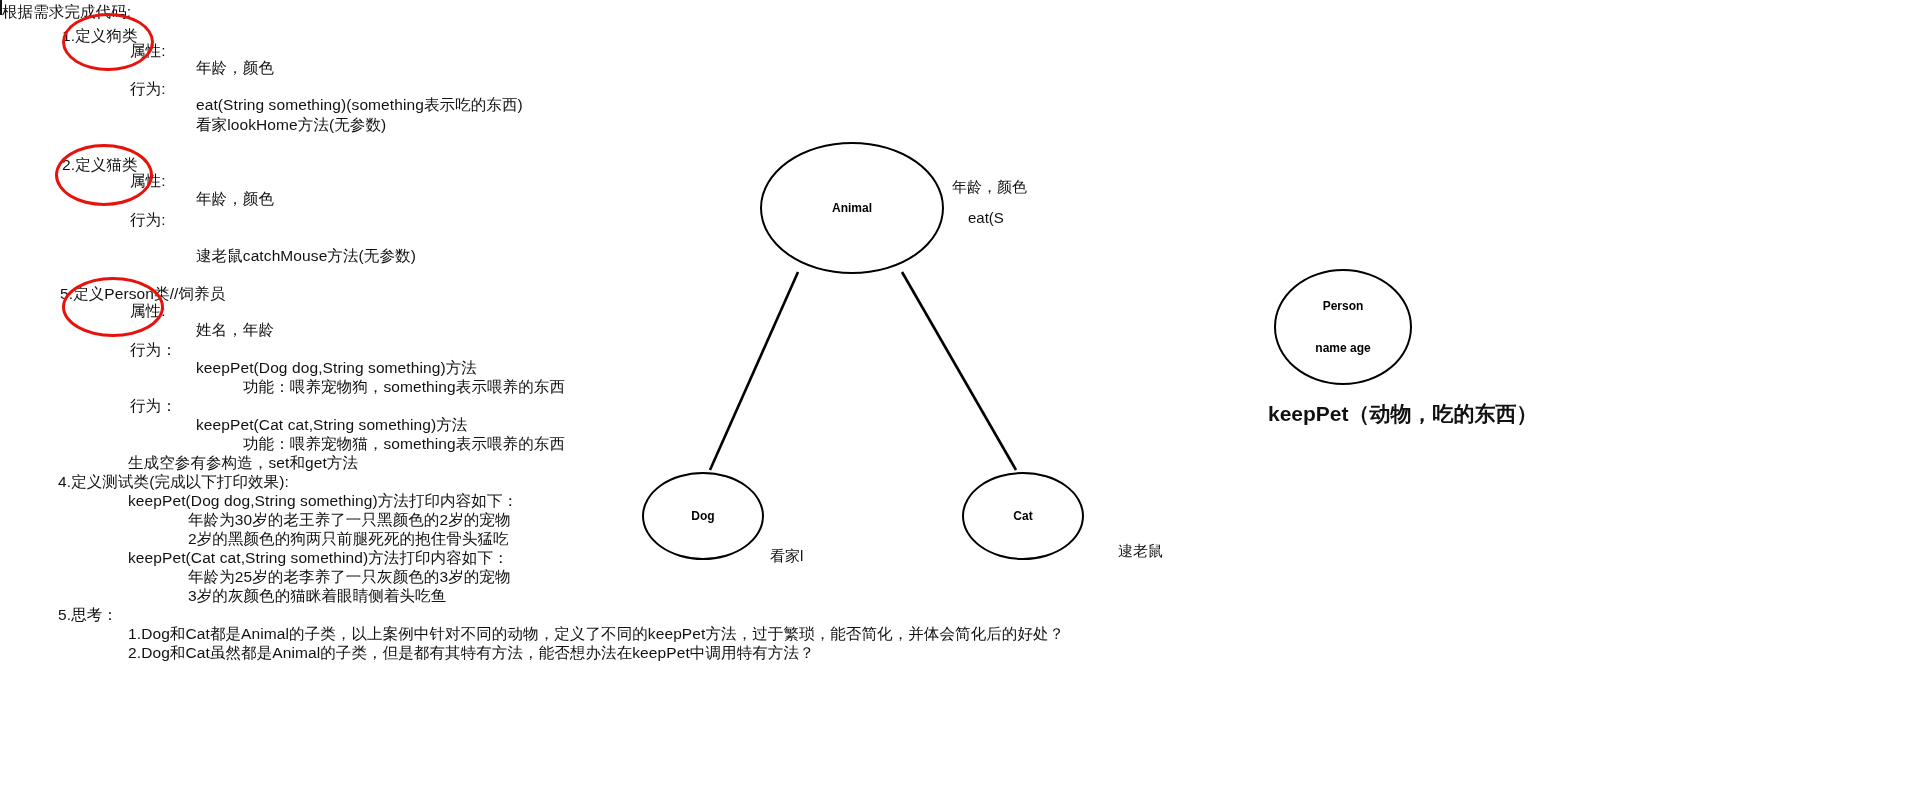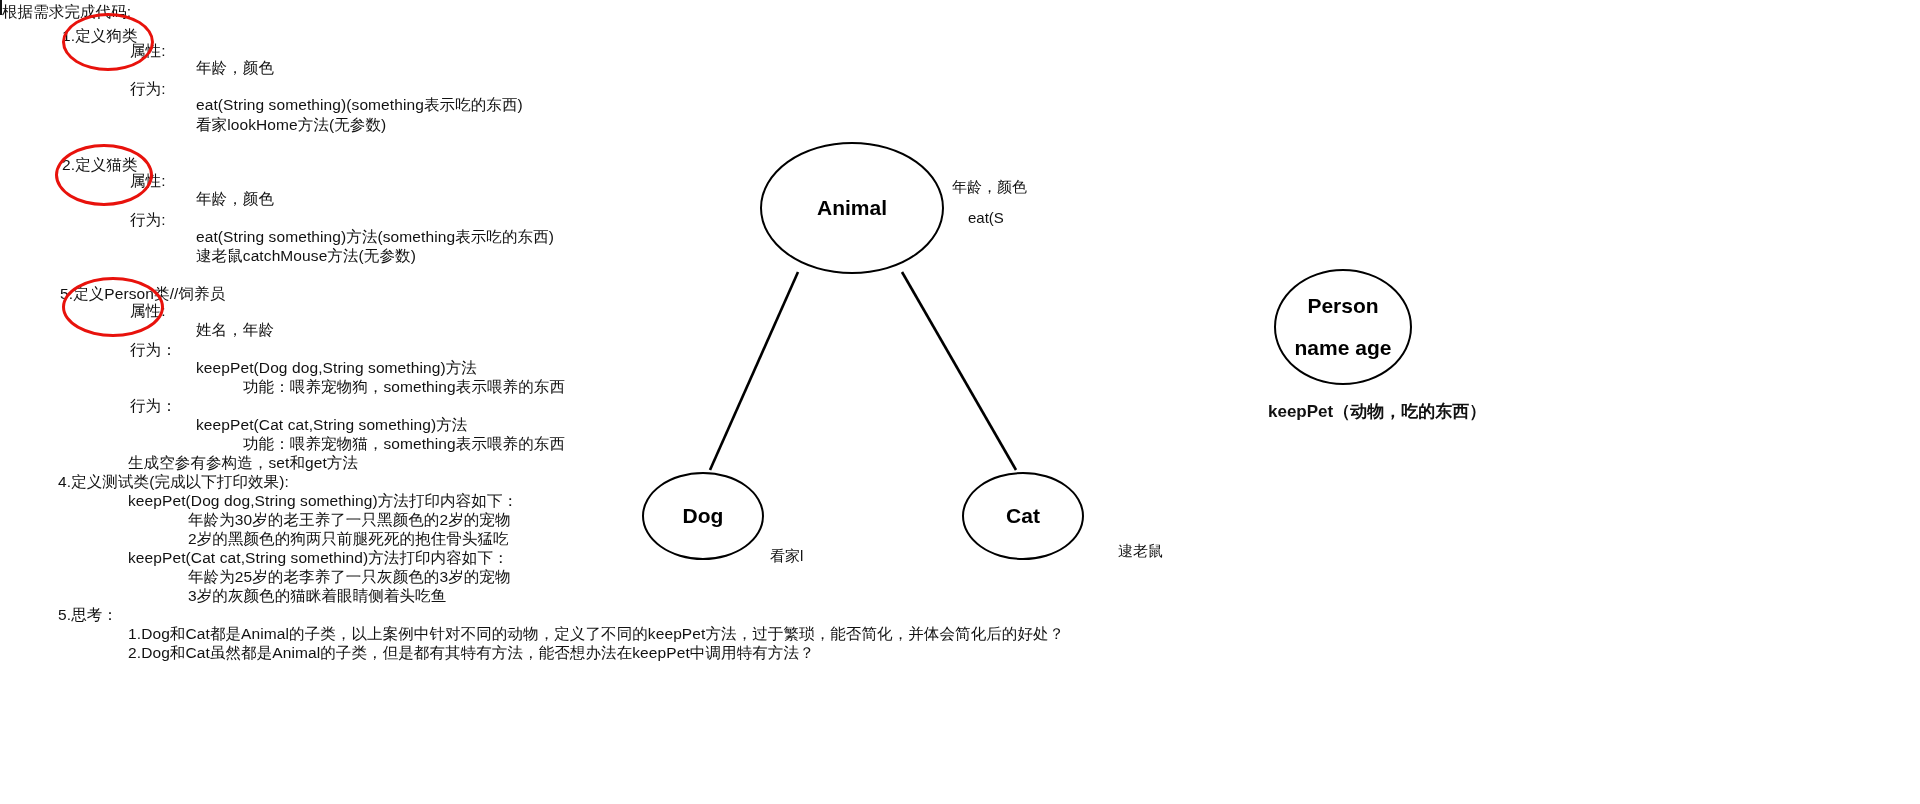--- a/index.html
+++ b/index.html
@@ -36,37 +36,37 @@
   }
 
   
   .diagram{position:absolute;left:600px;top:0;width:1320px;height:804px;}
   .node{
     position:absolute;
     border:2.6px solid #000;
     border-radius:50%;
     display:flex;align-items:center;justify-content:center;
     font-weight:bold;
-    font-size:21px;
+    font-size:12px;
     background:#fff;
     color:#000;
   }
   .node-person{
     flex-direction:column;
     line-height:30px;
   }
   .node .nlabel{display:block;}
   .node-person .nlabel+.nlabel{margin-top:12px;font-weight:bold;}
   .dlabel{
     position:absolute;
     font-size:15px;
     white-space:pre;
     color:#111;
   }
-  .dlabel-bold{font-weight:bold;font-size:17px;}
+  .dlabel-bold{font-weight:bold;font-size:21px;}
   svg.edges{position:absolute;left:0;top:0;width:1320px;height:804px;overflow:visible;}
   .cursorbar{
     position:absolute;left:0;top:0;width:2px;height:15px;background:#111;
   }
 </style>
 </head>
 <body>
 
 <div id="stage">
 
@@ -77,21 +77,20 @@
       <div class="line" style="left: 62px; top: 26px;">1.定义狗类</div>
       <div class="line" style="left: 130px; top: 41px;">属性:</div>
       <div class="line" style="left: 196px; top: 58px;">年龄，颜色</div>
       <div class="line" style="left: 130px; top: 79px;">行为:</div>
       <div class="line" style="left: 196px; top: 95px;">eat(String something)(something表示吃的东西)</div>
       <div class="line" style="left: 196px; top: 115px;">看家lookHome方法(无参数)</div>
       <div class="line" style="left: 62px; top: 155px;">2.定义猫类</div>
       <div class="line" style="left: 130px; top: 171px;">属性:</div>
       <div class="line" style="left: 196px; top: 189px;">年龄，颜色</div>
       <div class="line" style="left: 130px; top: 210px;">行为:</div>
-      <div class="line" style="left: 196px; top: 227px;">eat(String something)方法(something表示吃的东西)</div>
       <div class="line" style="left: 196px; top: 246px;">逮老鼠catchMouse方法(无参数)</div>
       <div class="line" style="left: 60px; top: 284px;">5.定义Person类//饲养员</div>
       <div class="line" style="left: 130px; top: 301px;">属性:</div>
       <div class="line" style="left: 196px; top: 320px;">姓名，年龄</div>
       <div class="line" style="left: 130px; top: 340px;">行为：</div>
       <div class="line" style="left: 196px; top: 358px;">keepPet(Dog dog,String something)方法</div>
       <div class="line" style="left: 243px; top: 377px;">功能：喂养宠物狗，something表示喂养的东西</div>
       <div class="line" style="left: 130px; top: 396px;">行为：</div>
       <div class="line" style="left: 196px; top: 415px;">keepPet(Cat cat,String something)方法</div>
       <div class="line" style="left: 243px; top: 434px;">功能：喂养宠物猫，something表示喂养的东西</div>

